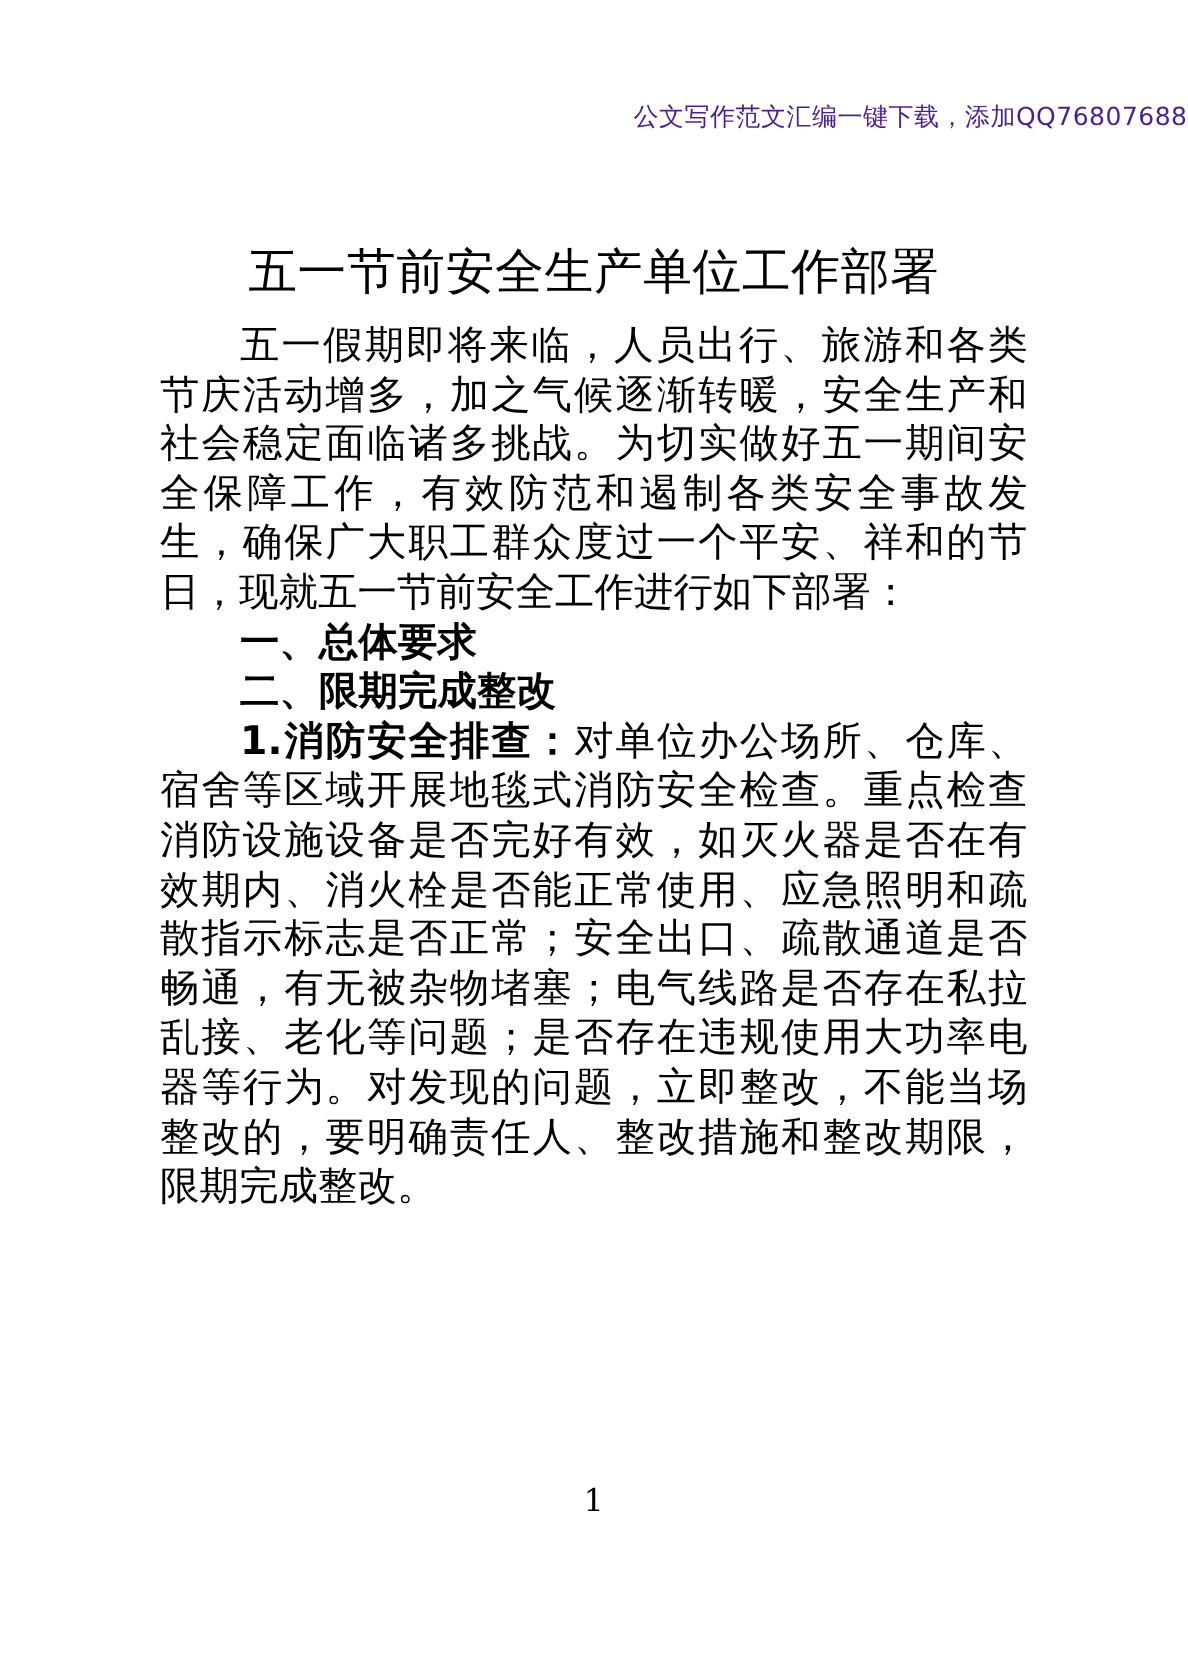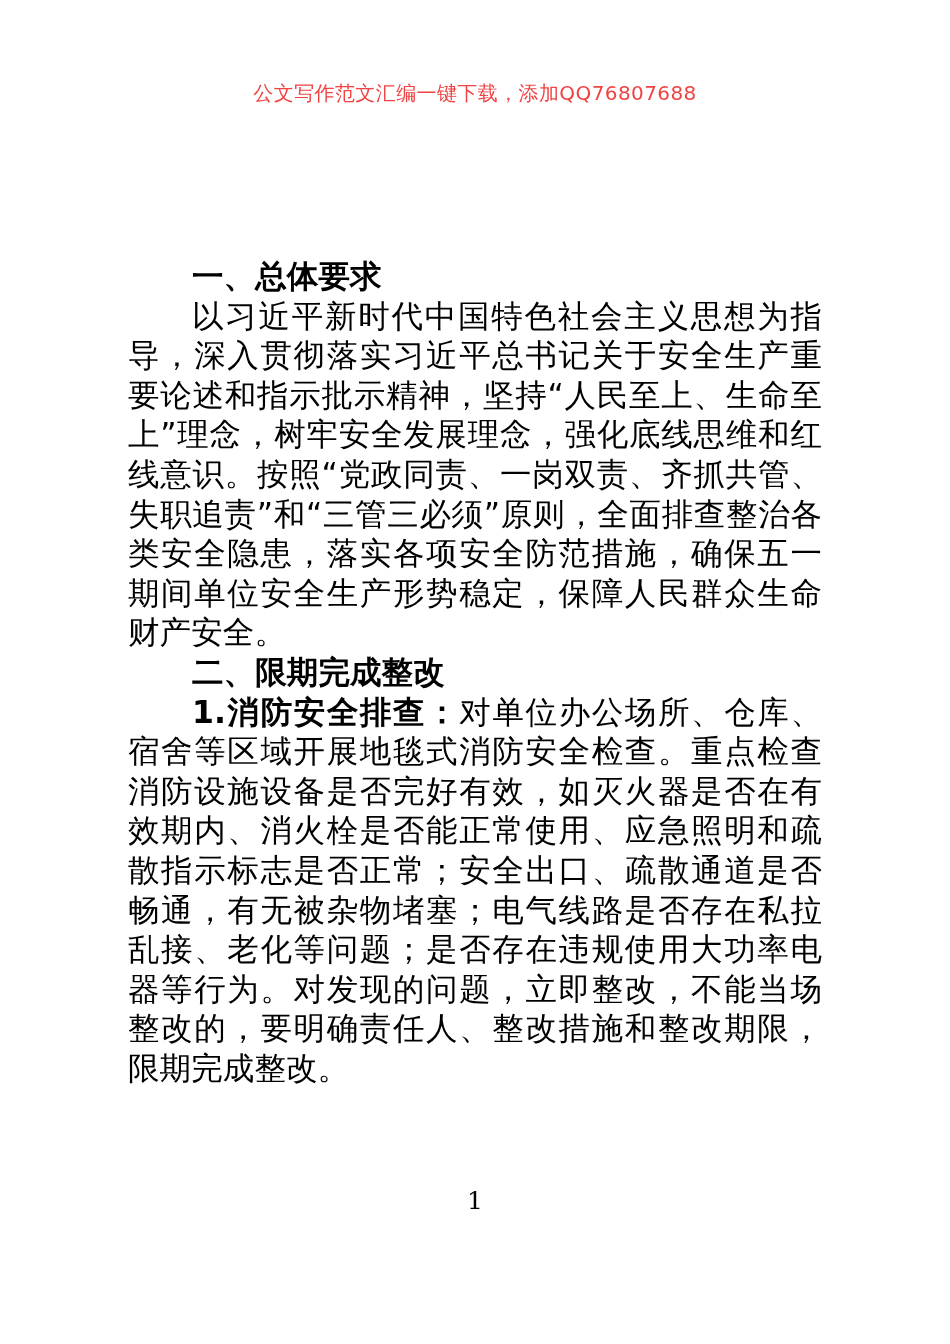--- a/index.html
+++ b/index.html
@@ -24,22 +24,22 @@
     height: 1344px;
     background: #ffffff;
   }
 
   
   .promo-header {
     position: absolute;
     top: 80px;
     left: 0;
     width: 950px;
-    text-align: center;
-    color: #ef4444;
+    text-align: right;
+    color: #4c1d95;
     font-size: 20px;
     font-weight: 400;
     letter-spacing: 0.4px;
     line-height: 26px;
     white-space: nowrap;
   }
 
   
   .doc-title {
     position: absolute;
@@ -96,27 +96,28 @@
     color: #000000;
   }
 </style>
 </head>
 <body>
 
 <div class="page">
 
   <div class="promo-header">公文写作范文汇编一键下载，添加QQ76807688</div>
 
+  <h1 class="doc-title">五一节前安全生产单位工作部署</h1>
 
   <div class="body-block">
 
+    <p class="para"><span>五一假期即将来临，人员出行、旅游和各类节庆活动增多，加之气候逐渐转暖，安全生产和社会稳定面临诸多挑战。为切实做好五一期间安全保障工作，有效防范和遏制各类安全事故发生，确保广大职工群众度过一个平安、祥和的节日，现就五一节前安全工作进行如下部署：</span></p>
 
     <p class="para nojustify"><span class="bold">一、总体要求</span></p>
 
-    <p class="para"><span>以习近平新时代中国特色社会主义思想为指导，深入贯彻落实习近平总书记关于安全生产重要论述和指示批示精神，坚持“人民至上、生命至上”理念，树牢安全发展理念，强化底线思维和红线意识。按照“党政同责、一岗双责、齐抓共管、失职追责”和“三管三必须”原则，全面排查整治各类安全隐患，落实各项安全防范措施，确保五一期间单位安全生产形势稳定，保障人民群众生命财产安全。</span></p>
 
     <p class="para nojustify"><span class="bold">二、限期完成整改</span></p>
 
 
     <p class="para"><span class="bold">1.消防安全排查：</span><span>对单位办公场所、仓库、宿舍等区域开展地毯式消防安全检查。重点检查消防设施设备是否完好有效，如灭火器是否在有效期内、消火栓是否能正常使用、应急照明和疏散指示标志是否正常；安全出口、疏散通道是否畅通，有无被杂物堵塞；电气线路是否存在私拉乱接、老化等问题；是否存在违规使用大功率电器等行为。对发现的问题，立即整改，不能当场整改的，要明确责任人、整改措施和整改期限，限期完成整改。</span></p>
 
   </div>
 
   <div class="page-number">1</div>
 

